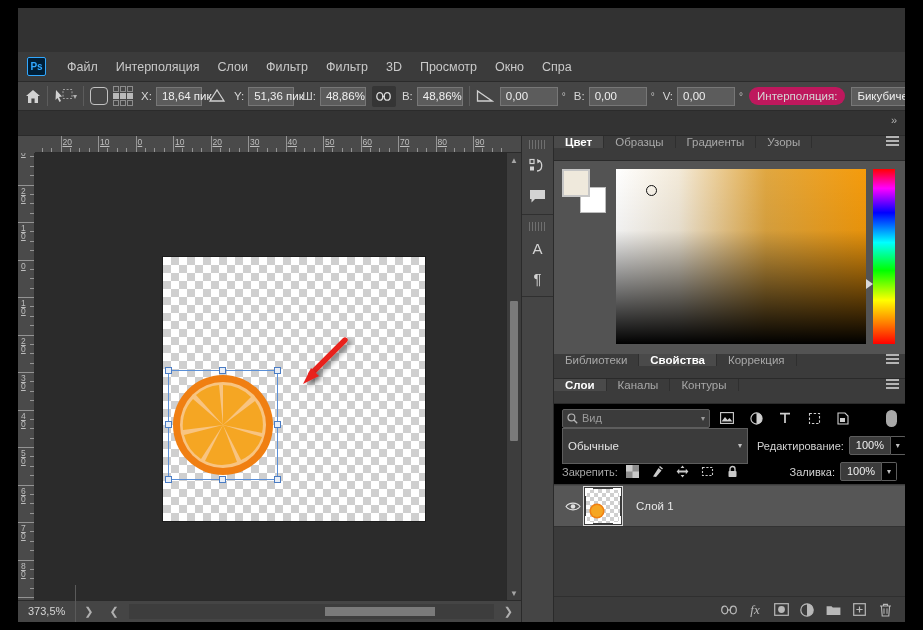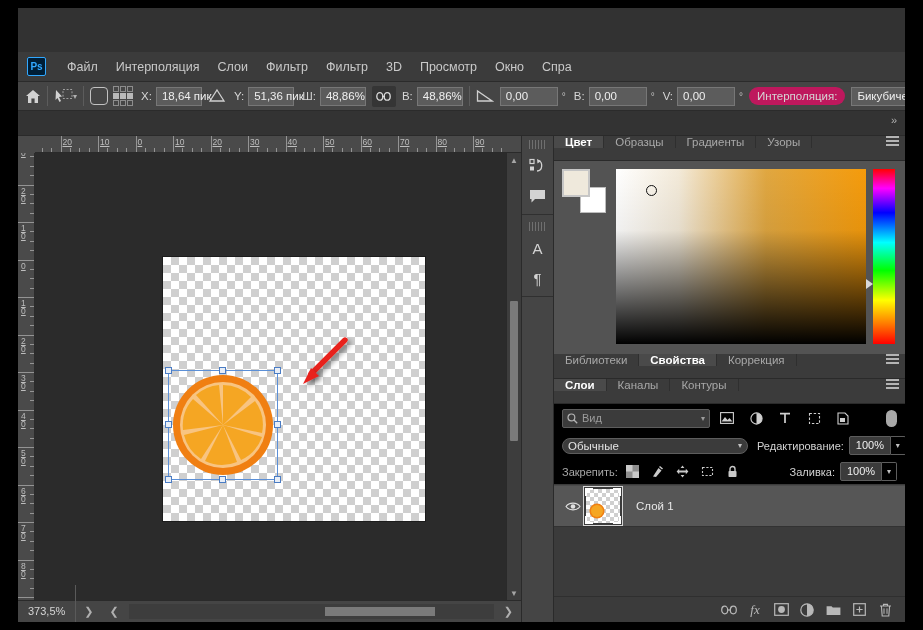--- a/index.html
+++ b/index.html
@@ -195,23 +195,23 @@
   .searchbox {
     flex:0 0 148px; height:19px; background:#3b3b3b; border:1px solid #5d5d5d;
     display:flex; align-items:center; padding:0 4px; color:#9c9c9c; font-size:11px;
     border-radius:2px;
   }
   .searchbox span.txt { margin-left:4px;}
   .searchbox .dd { margin-left:auto; font-size:8px; color:#9c9c9c;}
   .filtico { width:24px; height:20px; display:flex;align-items:center;justify-content:center; color:#cfcfcf; font-size:12px;}
   .toggle-pill { width:11px;height:17px;background:#a8a8a8;border-radius:6px;margin-left:auto;}
   .blendsel {
-    flex:0 0 186px; height:16px; background:#3b3b3b; border:1px solid #5d5d5d;
+    flex:0 0 186px; height:36px; background:#3b3b3b; border:1px solid #5d5d5d;
     display:flex; align-items:center; padding:0 5px; color:#e3e3e3; font-size:11.5px;
-    border-radius:8px;
+    border-radius:0;
   }
   .blendsel .dd { margin-left:auto; font-size:8px; color:#c0c0c0;}
   .numfld {
     height:19px; background:#3b3b3b; border:1px solid #5d5d5d; color:#efefef;
     font-size:11px; padding:0 5px; line-height:17px; min-width:42px; text-align:center;
     border-radius:2px 0 0 2px;
   }
   .numdd { height:19px; width:15px; border:1px solid #5d5d5d; border-left:none;
     display:flex;align-items:center;justify-content:center; font-size:8px;color:#c0c0c0;border-radius:0 2px 2px 0;}
   .lockico { width:20px;height:18px;display:flex;align-items:center;justify-content:center;color:#bdbdbd;font-size:12px;}

